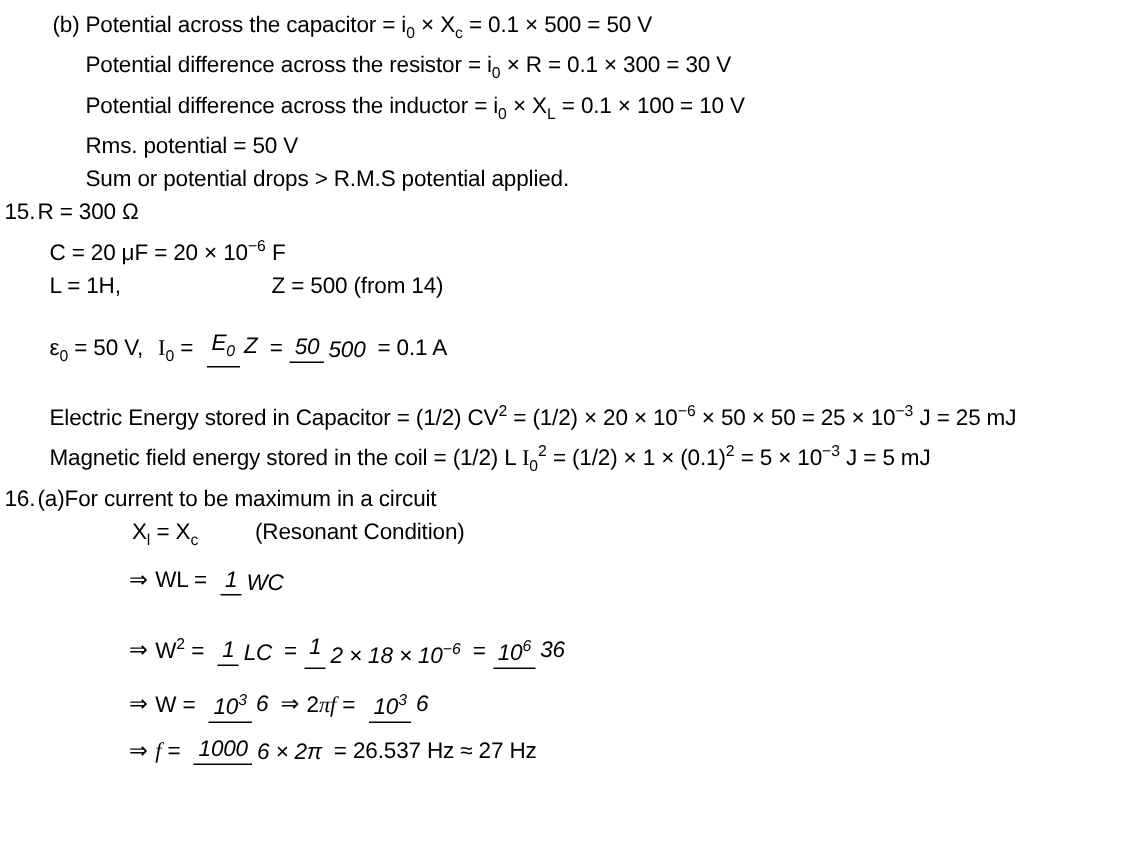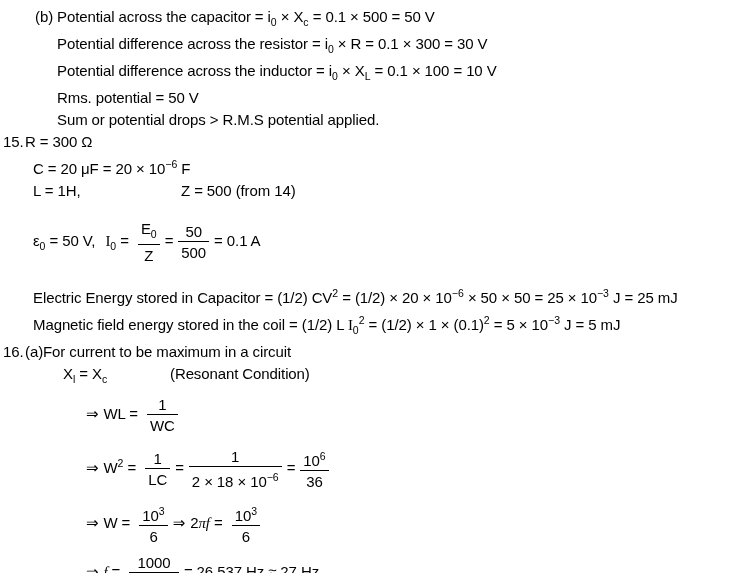--- a/index.html
+++ b/index.html
@@ -9,35 +9,35 @@
     letter-spacing:-0.1px;
   }
   .page{position:relative;width:755px;height:573px;overflow:hidden;padding-top:6px;box-sizing:border-box;}
   .row{line-height:22px;white-space:nowrap;}
   .hang{position:relative;padding-left:57px;}
   .hang > .lbl{position:absolute;left:35px;}
   .item{position:relative;padding-left:25px;}
   .item > .num{position:absolute;left:3px;}
   .pl33{padding-left:33px;}
   .pl58{padding-left:86px;}
-  .pl63{padding-left:63px;}
+  .pl63{padding-left:88px;}
   .mrow{white-space:nowrap;position:relative;}
   .zcol{position:absolute;left:145px;margin-left:36px;}
   .note{position:absolute;left:170px;}
-  .frac{display:inline-flex;flex-direction:column;text-align:center;vertical-align:middle;margin:0 5px;}
+  .frac{display:inline-flex;flex-direction:row;text-align:center;vertical-align:middle;margin:0 5px;font-style:italic;}
   .frac .fn{display:block;padding:0 3px 1px;border-bottom:1.4px solid #000;line-height:17px;}
   .frac .fd{display:block;padding:2px 3px 0;line-height:17px;}
   .sb{font-size:10.5px;vertical-align:-4px;letter-spacing:0;}
   .sp{font-size:10.5px;vertical-align:6px;letter-spacing:0;}
   .ser{font-family:"Liberation Serif",serif;}
   .it{font-family:"Liberation Serif",serif;font-style:italic;}
   .ar{margin-right:5px;}
   .gap{display:inline-block;width:10px;}
   .mt6{margin-top:6px;}
-  .mt14{margin-top:14px;}
+  .mt14{margin-top:26px;}
   .mt13{margin-top:13px;}
   .mt9{margin-top:9px;}
   .mrow.eps{margin:18px 0;}
 </style>
 </head>
 <body>
 
 <div class="page">
 
   <div class="row hang"><span class="lbl">(b)</span><span>Potential across the capacitor = i</span><span class="sb">0</span><span> × X</span><span class="sb">c</span><span> = 0.1 × 500 = 50 V</span></div>

